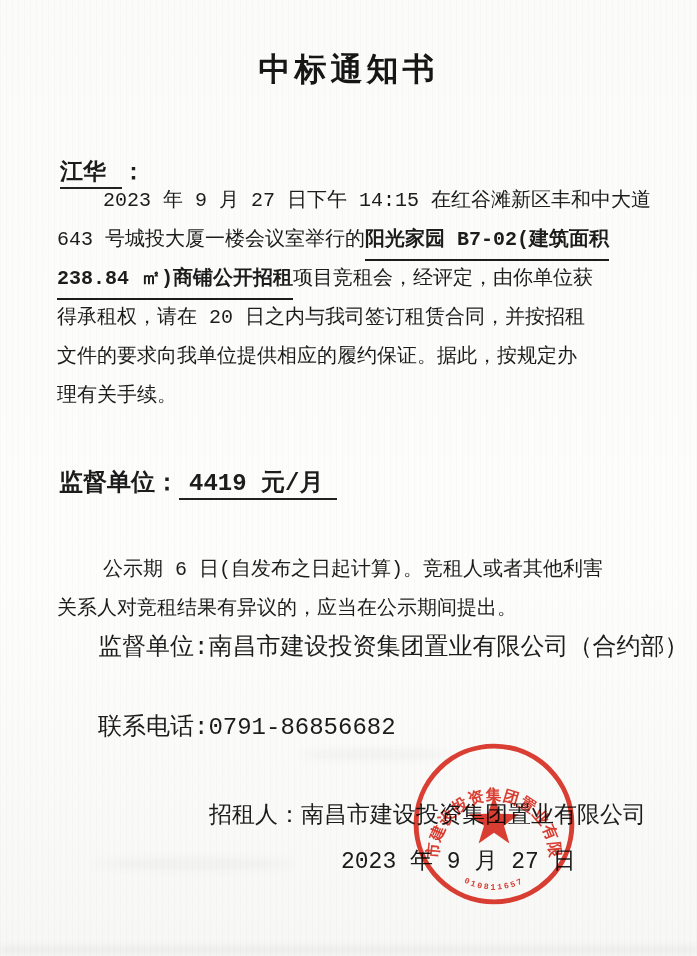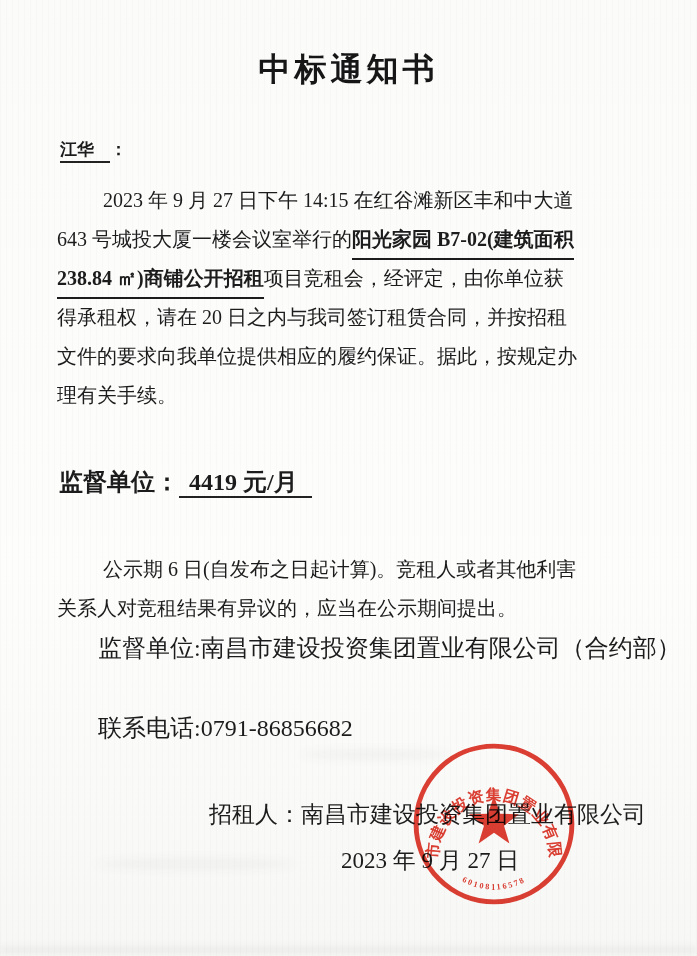--- a/index.html
+++ b/index.html
@@ -4,29 +4,29 @@
 <style>
   html,body{margin:0;padding:0;background:#e8e8e8;}
   .page{
     position:relative;
     width:697px;height:956px;
     margin:0 auto;
     background:
       repeating-linear-gradient(90deg, rgba(0,0,0,0.016) 0 1px, transparent 1px 6px),
       linear-gradient(180deg,#fbfbfa 0%, #fdfdfc 60%, #f7f7f5 100%);
     overflow:hidden;
-    font-family:Liberation Serif, serif;
+    font-family:Liberation Mono, monospace;
     color:#1c1c1c;
   }
   .doc-title{
     position:absolute;top:48px;left:0;width:100%;
     text-align:center;font-size:32px;font-weight:bold;
     letter-spacing:4px;margin:0;color:#161616;
   }
-  .salutation{position:absolute;top:138px;left:60px;font-size:17px;font-weight:bold;}
+  .salutation{position:absolute;top:156px;left:60px;font-size:23px;font-weight:bold;}
   .salutation .name{border-bottom:2px solid #222;padding-right:16px;display:inline-block;}
   .para{position:absolute;left:57px;width:588px;font-size:20px;}
   .para .tline{height:39px;line-height:39px;white-space:nowrap;}
   .para .tline.indent{text-indent:46px;}
   .em{font-weight:bold;border-bottom:2px solid #1c1c1c;padding-bottom:8px;}
   #main-para{top:181px;}
   #notice-para{top:550px;}
   .result-line{position:absolute;top:466px;left:59px;font-size:24px;font-weight:bold;}
   .result-value{border-bottom:2px solid #222;padding:0 14px 1px 10px;font-weight:bold;}
   .single-line{position:absolute;left:57px;font-size:24px;line-height:32px;text-indent:41px;white-space:nowrap;}

